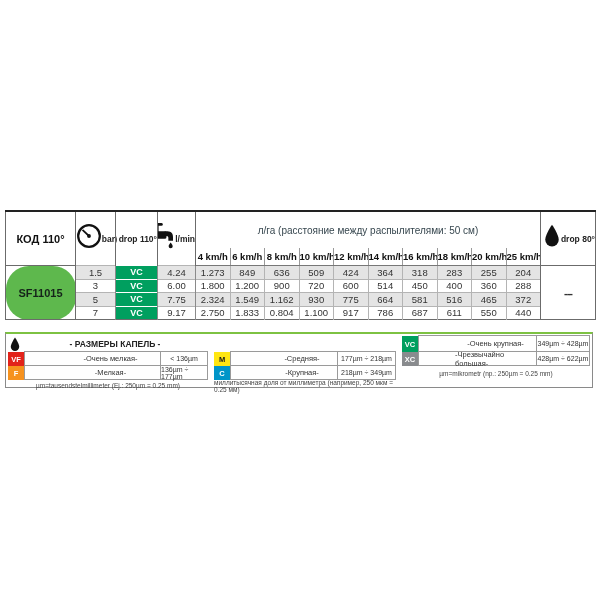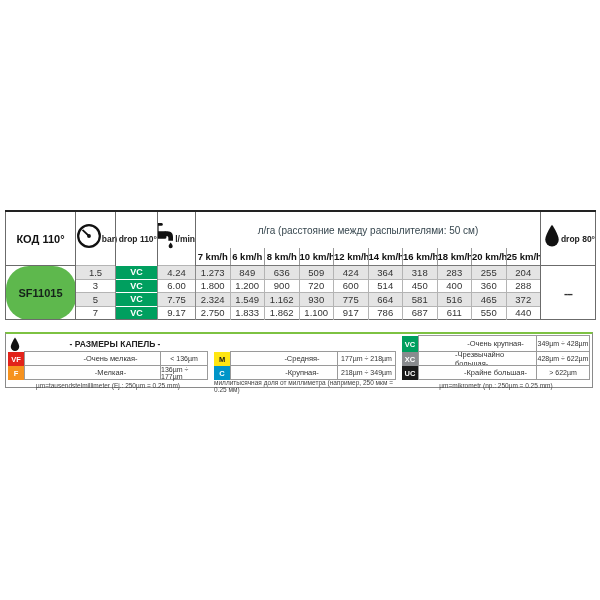--- a/index.html
+++ b/index.html
@@ -129,21 +129,21 @@
               <span>
                 <svg width="18" height="24" viewBox="0 0 24 32">
                   <path d="M12 1 C12 1 3 14 3 21 a9 9 0 0 0 18 0 C21 14 12 1 12 1 Z" fill="#111"></path>
                 </svg>
               </span>
               <span class="lbl">drop 80°</span>
             </div>
           </th>
         </tr>
         <tr>
-          <th class="kmh-h">7 km/h</th>
+          <th class="kmh-h">4 km/h</th>
           <th class="kmh-h">6 km/h</th>
           <th class="kmh-h">8 km/h</th>
           <th class="kmh-h">10 km/h</th>
           <th class="kmh-h">12 km/h</th>
           <th class="kmh-h">14 km/h</th>
           <th class="kmh-h">16 km/h</th>
           <th class="kmh-h">18 km/h</th>
           <th class="kmh-h">20 km/h</th>
           <th class="kmh-h">25 km/h</th>
         </tr>
@@ -195,21 +195,21 @@
             <td class="rate-cell shade">516</td>
             <td class="rate-cell shade">465</td>
             <td class="rate-cell shade">372</td>
           </tr>
           <tr class="spec-row">
             <td class="bar-cell">7</td>
             <td class="vc-cell">VC</td>
             <td class="flow-cell">9.17</td>
             <td class="rate-cell">2.750</td>
             <td class="rate-cell">1.833</td>
-            <td class="rate-cell">1.862</td>
+            <td class="rate-cell">0.804</td>
             <td class="rate-cell">1.100</td>
             <td class="rate-cell">917</td>
             <td class="rate-cell">786</td>
             <td class="rate-cell">687</td>
             <td class="rate-cell">611</td>
             <td class="rate-cell">550</td>
             <td class="rate-cell">440</td>
           </tr>
         </tbody>
     </table>
@@ -258,22 +258,17 @@
       <div class="lg-row">
         <span class="badge" style="background: rgb(0, 159, 95); color: rgb(255, 255, 255);">VC</span>
         <span class="lg-label">-Очень крупная-</span>
         <span class="lg-range">349µm ÷ 428µm</span>
       </div>
       <div class="lg-row">
         <span class="badge" style="background: rgb(137, 139, 142); color: rgb(255, 255, 255);">XC</span>
         <span class="lg-label">-Чрезвычайно большая-</span>
         <span class="lg-range">428µm ÷ 622µm</span>
       </div>
-      <div class="lg-row">
-        <span class="badge" style="background: rgb(26, 26, 26); color: rgb(255, 255, 255);">UC</span>
-        <span class="lg-label">-Крайне большая-</span>
-        <span class="lg-range">&gt; 622µm</span>
-      </div>
       <div class="lg-foot">µm=mikrometr (np.: 250µm = 0.25 mm)</div>
     </div>
 
   </div>
 </div>
 
 </body></html>

